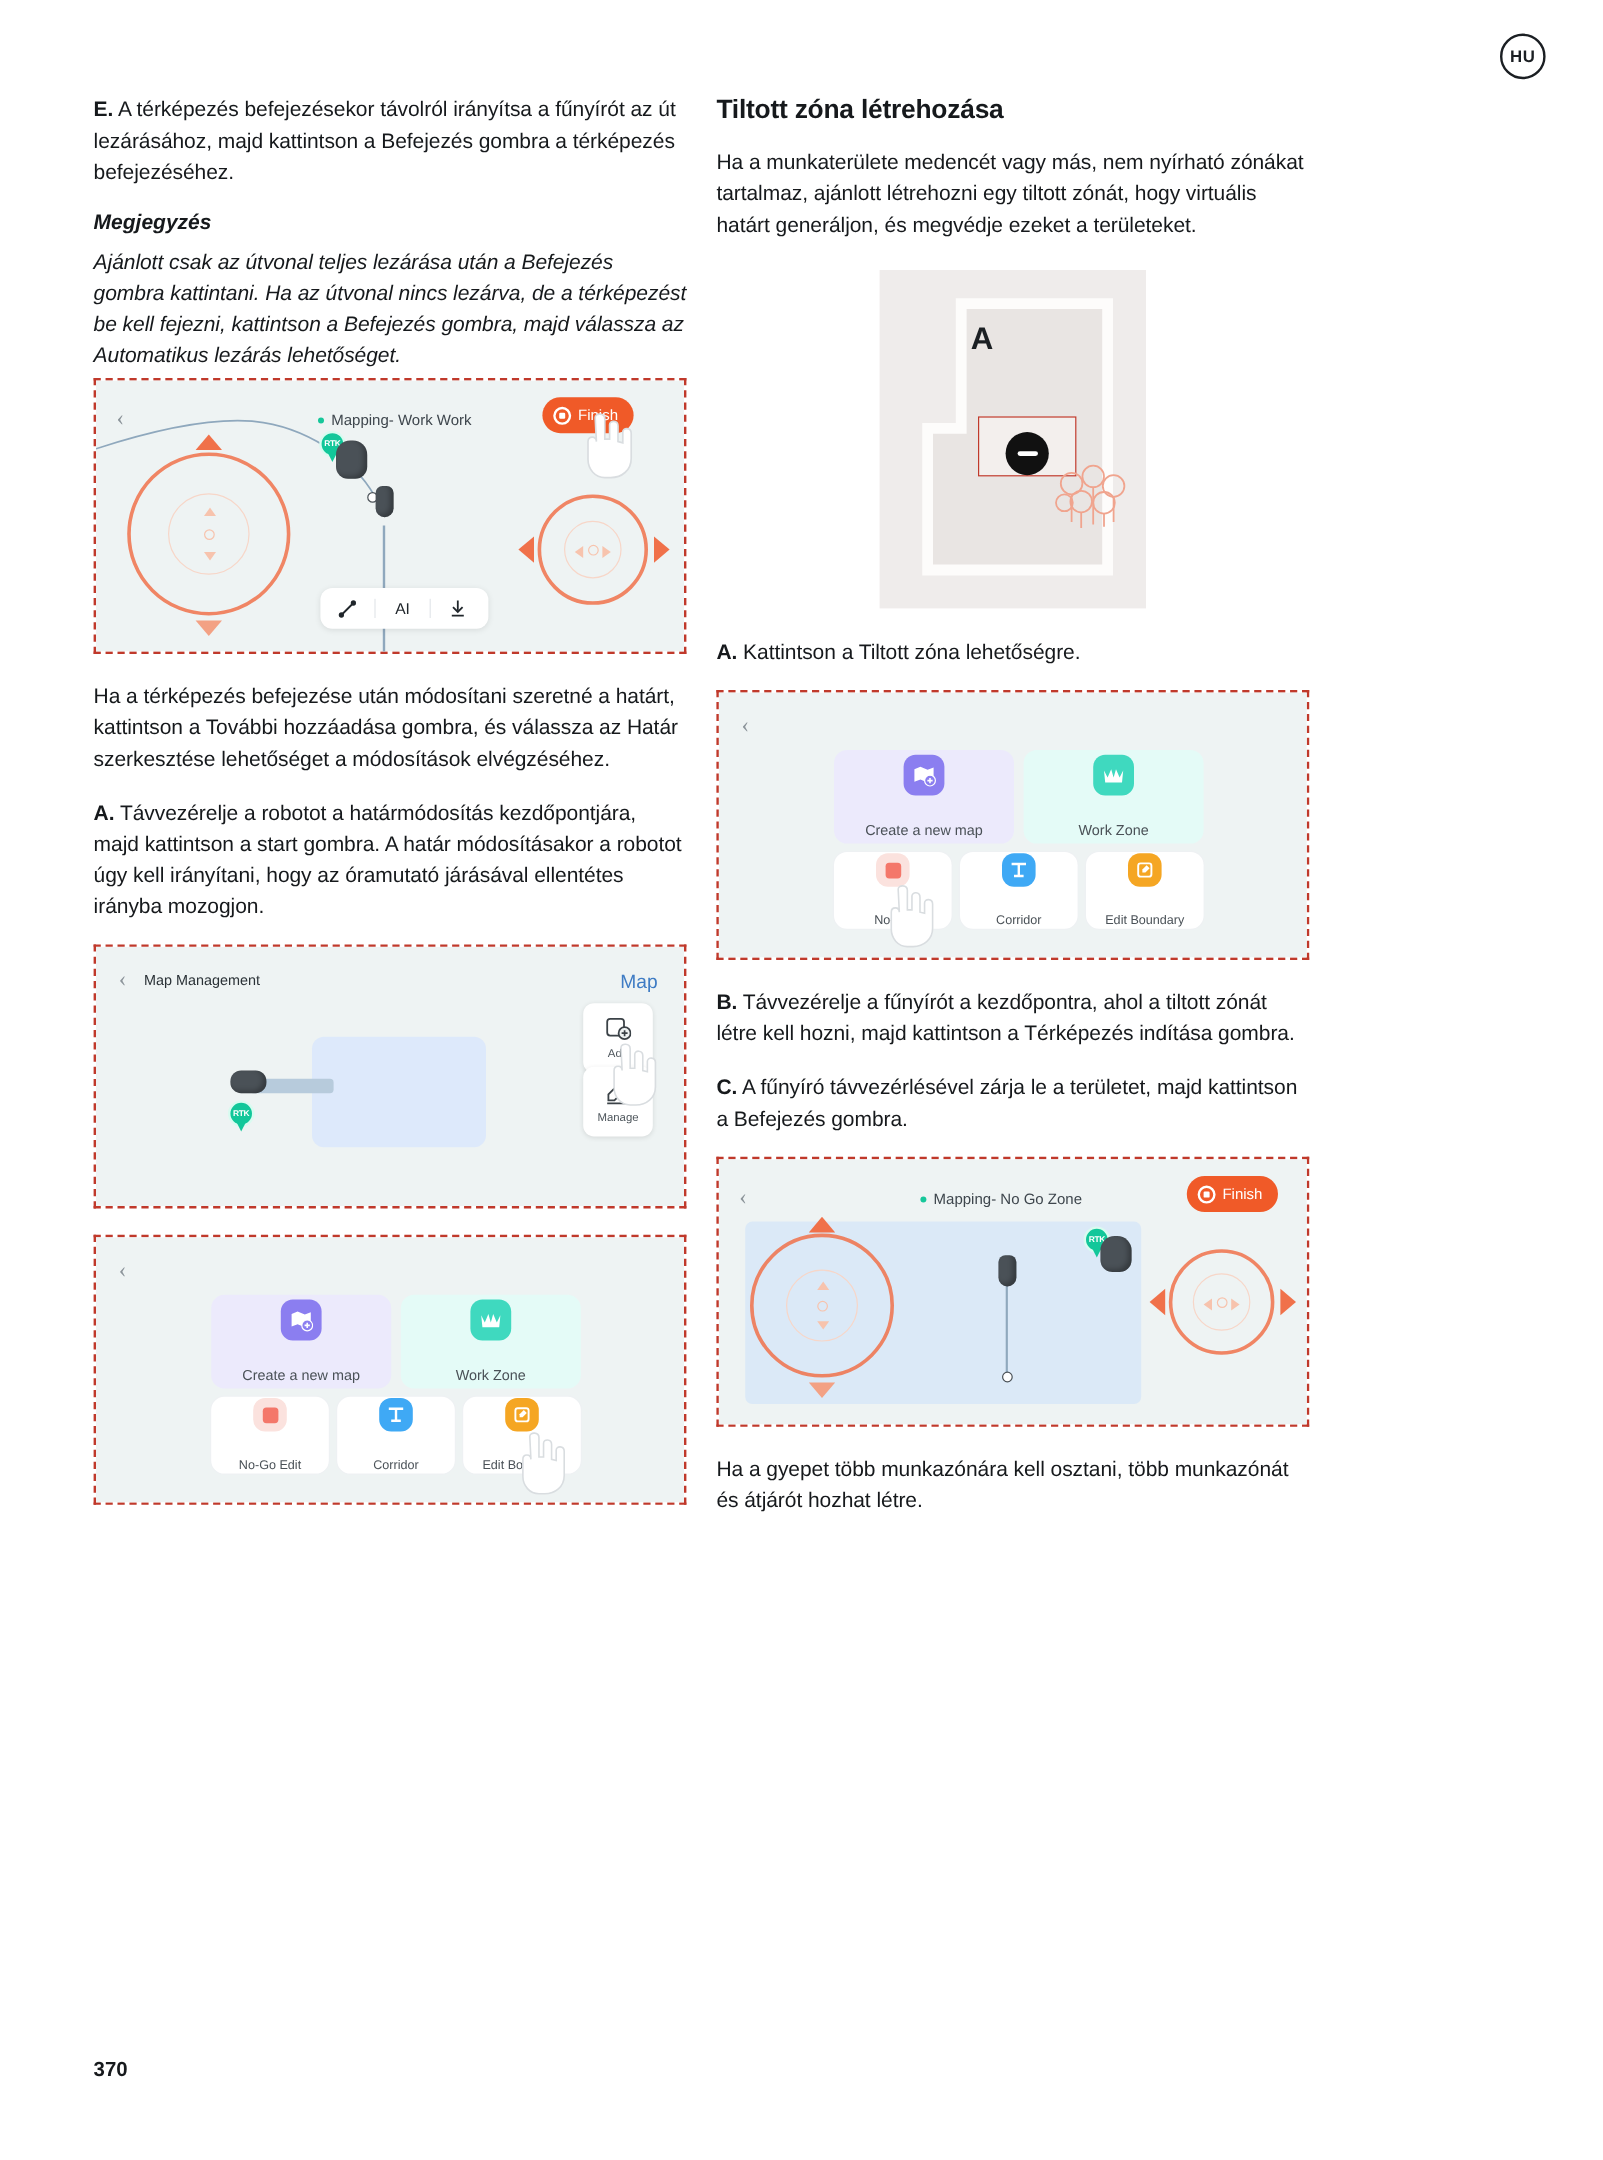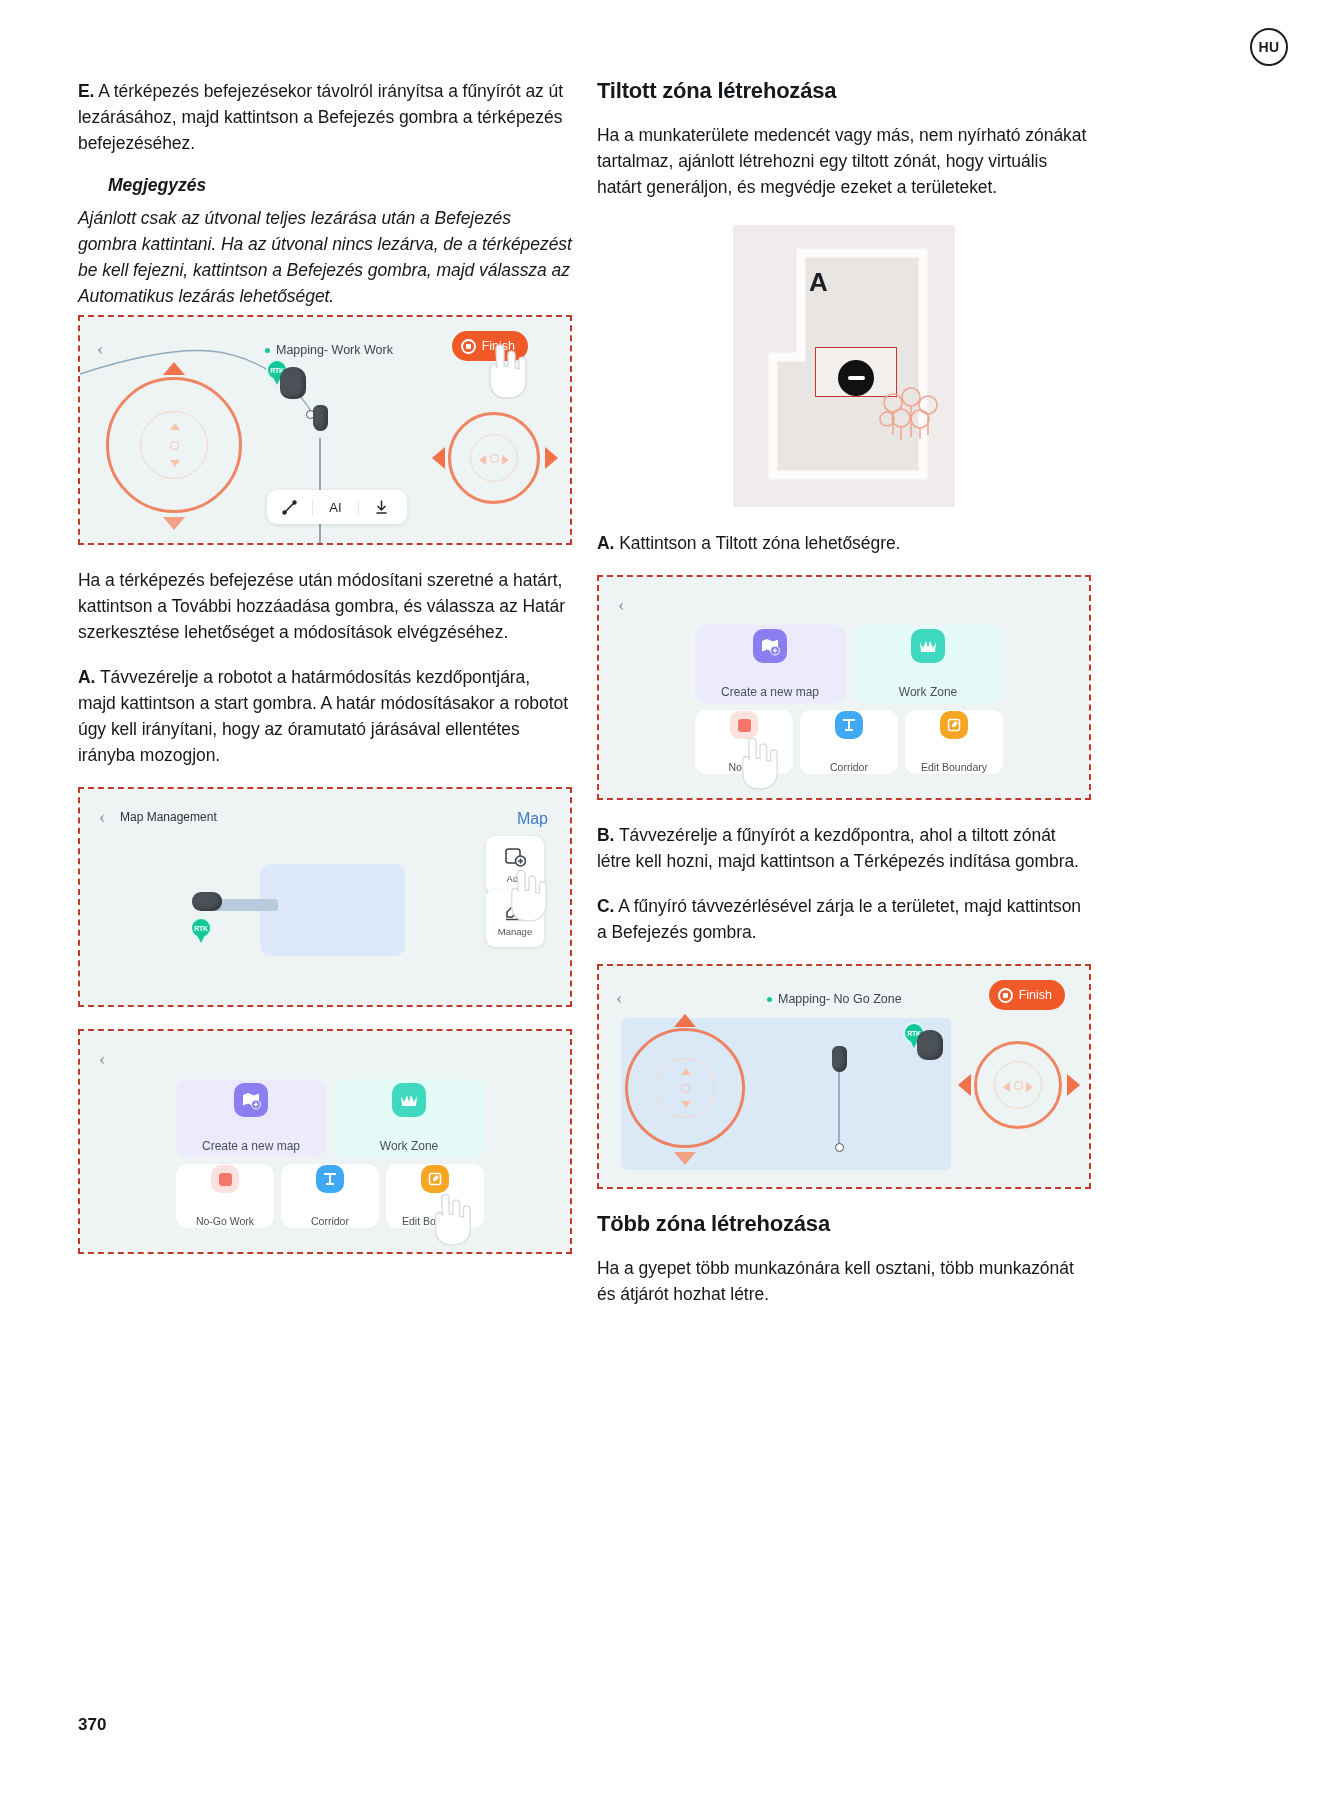--- a/index.html
+++ b/index.html
@@ -29,21 +29,20 @@
 
   p, .para {
     font-size: 17.5px; line-height: 26px;
     margin-bottom: 19px; color: #16191c;
     letter-spacing: -0.05px;
   }
   .para b { font-weight: 700; }
   .note-title {
     font-style: italic; font-weight: 700; font-size: 17.5px;
     margin-bottom: 9px;
-    margin-left: 30px;
   }
   .note-body { font-style: italic; font-size: 17.5px; line-height: 26px; }
   .note-body .blk { margin-bottom: 0; }
   h2.sec {
     font-size: 22px; font-weight: 700; margin-bottom: 18px;
     letter-spacing: -0.2px;
   }
   .sp-top { margin-top: 8px; }
 
   
@@ -356,21 +355,21 @@
               <path d="M2 6 L5 12 L8 5 L10 12 L12 5 L15 12 L18 6 L17 16 L3 16 Z" fill="#fff"></path>
             </svg>
           </div>
           <span class="card-label lg">Work Zone</span>
         </div>
 
         <div class="card-sm" style="left:96px;top:133px;width:98px;height:64px;">
           <div class="tile" style="width:28px;height:28px;background:#fbe2de;">
             <div style="width:13px;height:13px;background:#f4776a;border-radius:3px;"></div>
           </div>
-          <span class="card-label">No-Go Work</span>
+          <span class="card-label">No-Go Edit</span>
         </div>
 
         <div class="card-sm" style="left:201px;top:133px;width:98px;height:64px;">
           <div class="tile" style="width:28px;height:28px;background:#3fa9f5;">
             <svg width="16" height="16" viewBox="0 0 16 16">
               <line x1="2" y1="3" x2="14" y2="3" stroke="#fff" stroke-width="2"></line>
               <line x1="8" y1="3" x2="8" y2="13" stroke="#fff" stroke-width="2"></line>
               <line x1="4" y1="13" x2="12" y2="13" stroke="#fff" stroke-width="2"></line>
             </svg>
           </div>
@@ -540,19 +539,18 @@
         <div class="mower" style="left:233px;top:80px;width:15px;height:26px;"></div>
         <div class="node-circle" style="left:236px;top:177px;"></div>
 
         <div class="finish-btn" style="right:24px;top:14px;">
           <span class="finish-ico"></span>
           <span>Finish</span>
         </div>
       </div>
     </div>
 
-    <h2 class="sec sp-top">Több zóna létrehozása</h2>
     <p class="para">Ha a gyepet több munkazónára kell osztani, több munkazónát és átjárót hozhat létre.</p>
 
   </div>
 
   <div class="page-num">370</div>
 </div>
 
 </body></html>

